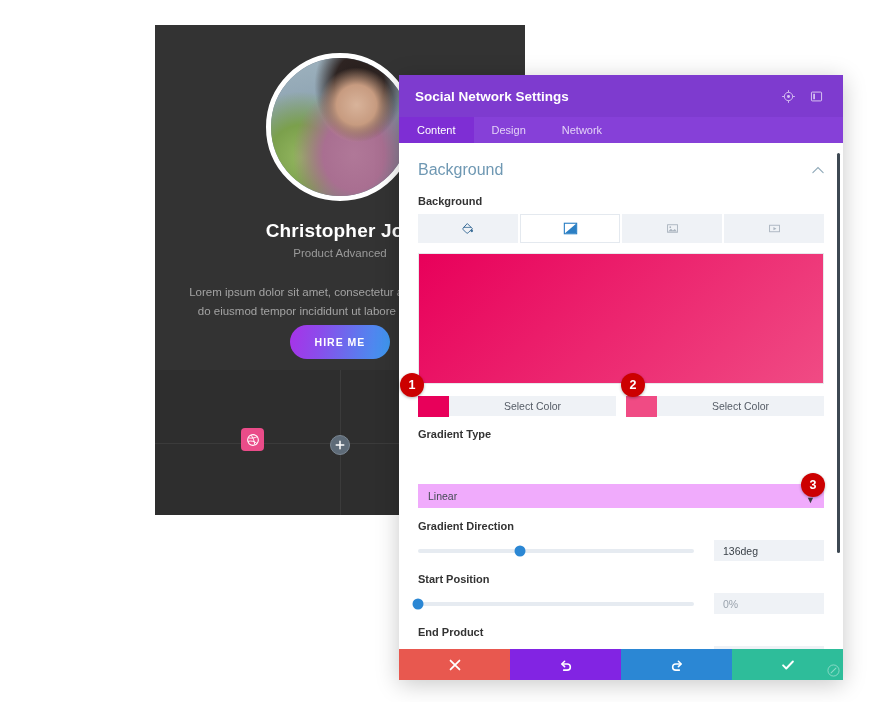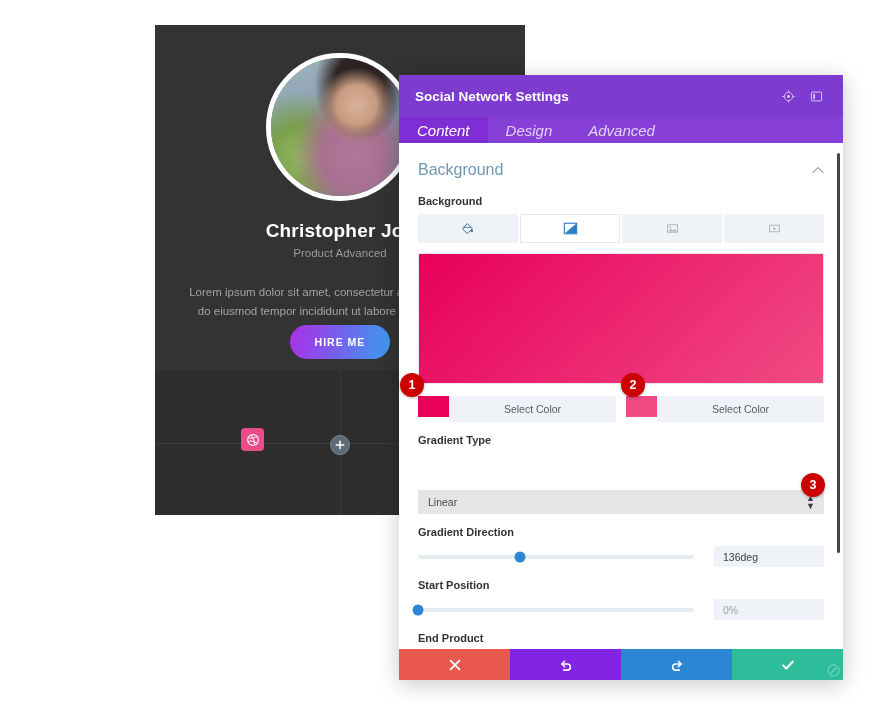--- a/index.html
+++ b/index.html
@@ -110,21 +110,21 @@
     color: #d9c6f2; cursor: pointer;
   }
   .tabs {
     height: 26px; background: #8640d8;
     display: flex; align-items: stretch;
     flex: 0 0 auto;
   }
   .tab {
     padding: 0 18px;
     display: flex; align-items: center;
-    color: #e3d2f7; font-size: 15px; cursor: pointer; font-style: italic;
+    color: #e3d2f7; font-size: 11px; cursor: pointer;
   }
   .tab.active { background: #7e2ed4; color: #ffffff; }
 
   .modal-body {
     flex: 1 1 auto; position: relative;
     background: #ffffff;
     overflow: hidden;
     padding: 0 19px;
   }
   .section-head {
@@ -148,21 +148,21 @@
   .bgtype.active { background: #ffffff; box-shadow: 0 0 0 1px #e4e9ef inset; }
 
   .gradient-preview {
     margin-top: 10px;
     height: 131px;
     background: linear-gradient(136deg, #e8005a 0%, #f04b84 100%);
     border: 1px solid #e8e8ec;
   }
 
   .color-row { display: flex; gap: 10px; margin-top: 12px; position: relative; }
-  .color-picker { flex: 1; display: flex; height: 26px; position: relative; }
+  .color-picker { flex: 1; display: flex; height: 20px; position: relative; }
   .swatch { width: 31px; height: 21px; flex: 0 0 auto; cursor: pointer; }
   .select-color {
     flex: 1; background: #eff2f6;
     display: flex; align-items: center; justify-content: center;
     color: #555c66; font-size: 10.5px; cursor: pointer;
   }
 
   .badge {
     position: absolute;
     width: 24px; height: 24px; border-radius: 50%;
@@ -170,21 +170,21 @@
     color: #ffffff; font-size: 12.5px; font-weight: bold;
     display: flex; align-items: center; justify-content: center;
     box-shadow: 0 1px 3px rgba(0,0,0,.3);
     z-index: 30;
   }
   #badge1 { left: 400px; top: 373px; }
   #badge2 { left: 621px; top: 373px; }
   #badge3 { left: 801px; top: 473px; }
 
   .select-box {
-    height: 24px; background: #e5e5e5;
+    height: 24px; background: #f0abfc;
     display: flex; align-items: center;
     padding: 0 10px;
     color: #444b54; font-size: 10.5px;
     cursor: pointer; position: relative; margin-top: 44px;
   }
   .select-arrows {
     position: absolute; right: 9px;
     color: #3b3f45; font-size: 9px; line-height: 8px; text-align: center;
   }
 
@@ -283,21 +283,21 @@
         <svg width="13" height="13" viewBox="0 0 20 20" aria-hidden="true">
           <rect x="2.2" y="3.2" width="15.6" height="13.6" rx="1.4" fill="none" stroke="currentColor" stroke-width="1.5"></rect>
           <rect x="5" y="5.8" width="2.6" height="8.4" fill="currentColor"></rect>
         </svg>
       </div>
     </div>
 
     <div class="tabs">
       <div class="tab active">Content</div>
       <div class="tab">Design</div>
-      <div class="tab">Advanced</div>
+      <div class="tab">Network</div>
     </div>
 
     <div class="modal-body">
 
       <div class="section-head">
         <div class="section-title">Background</div>
         <div class="chev">
           <svg width="12" height="8" viewBox="0 0 14 9" aria-hidden="true">
             <path d="M1 7.5L7 1.6l6 5.9" fill="none" stroke="currentColor" stroke-width="1.3" stroke-linecap="round"></path>
           </svg>

